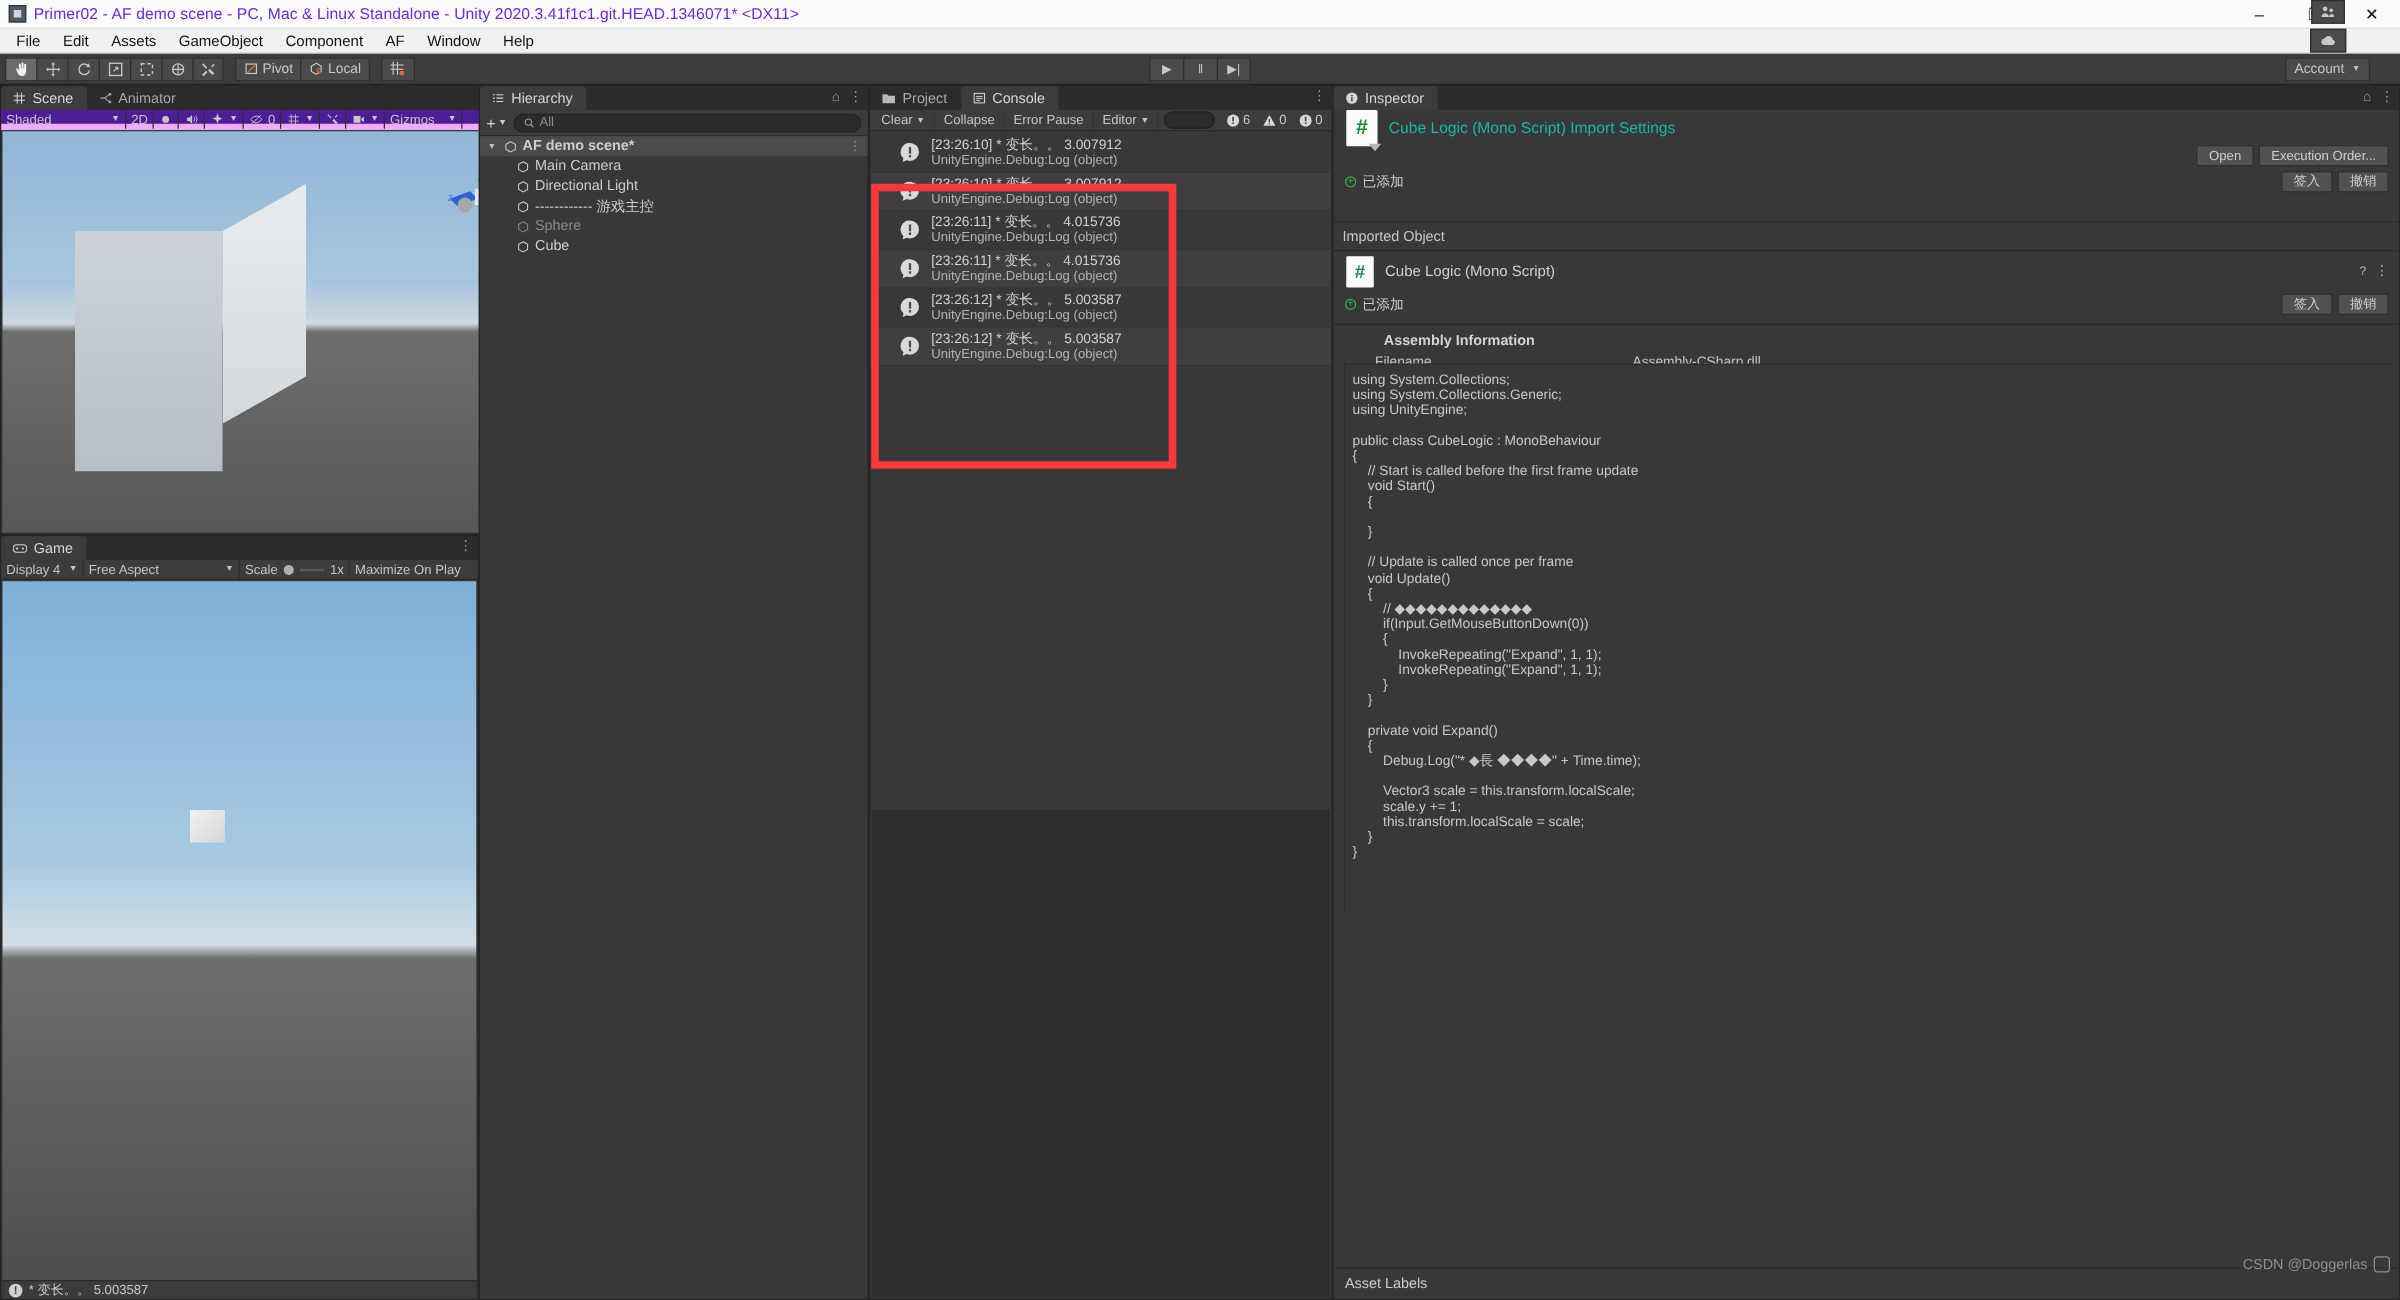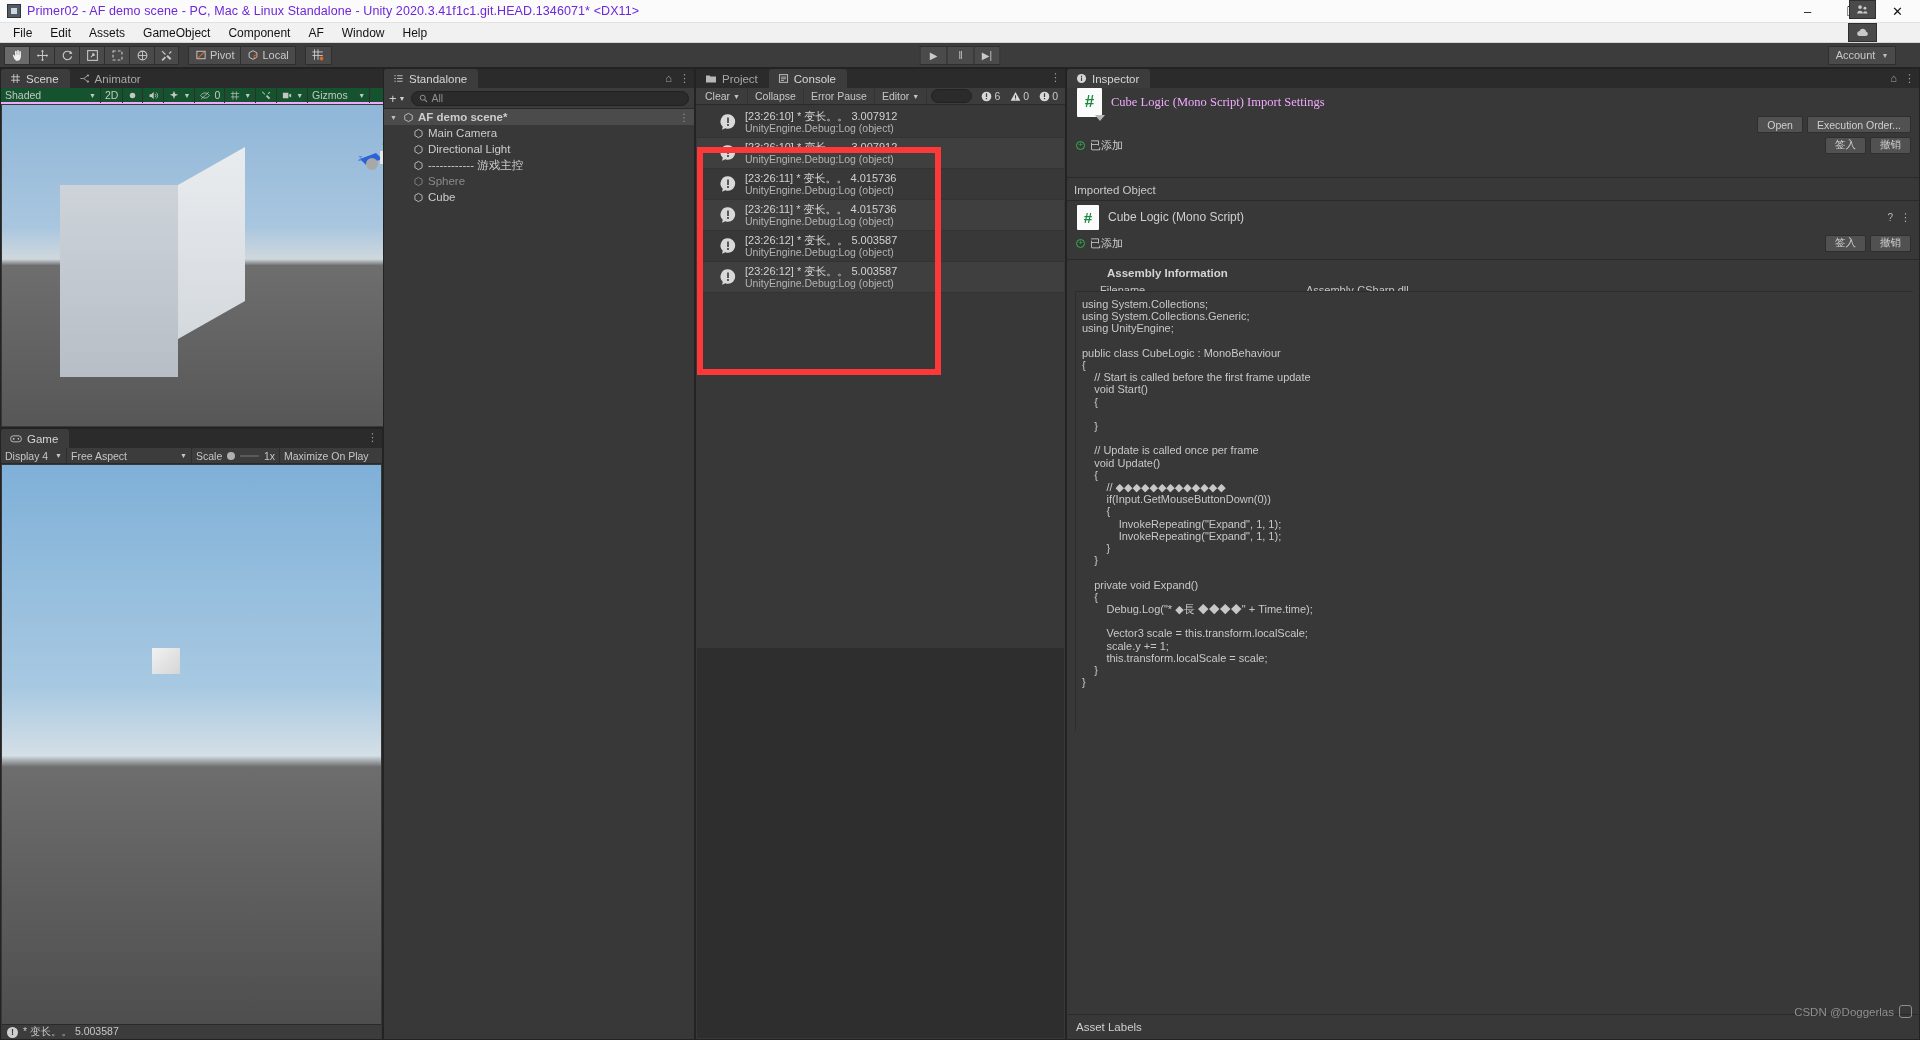--- a/index.html
+++ b/index.html
@@ -59,21 +59,21 @@
   .panel{position:absolute;background:#383838;border:1px solid #232323;}
   .tabstrip{height:19px;background:#2b2b2b;display:flex;align-items:flex-end;position:relative;}
   .ptab{height:19px;display:flex;align-items:center;gap:5px;padding:0 11px 0 9px;font-size:11.5px;
     color:#a8a8a8;background:#2b2b2b;}
   .ptab.active{background:#3c3c3c;color:#d6d6d6;border-top-left-radius:3px;border-top-right-radius:3px;}
   .tabstrip .tabtools{position:absolute;right:4px;top:3px;display:flex;gap:7px;align-items:center;color:#a0a0a0;}
   .kebab{font-size:11px;letter-spacing:0;line-height:10px;}
 
   
   #scene-panel{left:0;top:0;width:440px;height:360px;}
-  .scene-toolbar{height:16px;background:#14532d;display:flex;align-items:center;border-bottom:2px solid #f0abfc;}
+  .scene-toolbar{height:16px;background:#4c1d95;display:flex;border-bottom:5px solid #f0abfc;}
   .sc-cell{height:15px;display:flex;align-items:center;gap:3px;padding:0 4px;color:#c6c6c6;font-size:10.5px;
     border-right:1px solid #2f2f2f;}
   .sc-cell .caret{font-size:7px;}
   .scene-view{position:absolute;left:1px;top:36px;right:1px;bottom:1px;overflow:hidden;
     background:linear-gradient(#8fb6d8 0%, #a9c6df 38%, #cfd8dd 48%, #6e6e6e 50%, #575757 100%);}
   .cube-big{position:absolute;left:58px;top:42px;width:185px;height:230px;}
   .cube-big .face-f{position:absolute;left:0;top:38px;width:118px;height:192px;
     background:linear-gradient(180deg,#cdd3d9,#b7bec6);}
   .cube-big .face-r{position:absolute;left:118px;top:0;width:67px;height:192px;
     background:linear-gradient(180deg,#e9ecef,#d4d9de);
@@ -131,21 +131,21 @@
     pointer-events:none;z-index:20;}
 
   
   #insp-panel{left:1066px;top:0;width:854px;height:972px;}
   .insp-title{height:28px;display:flex;align-items:center;gap:9px;padding-left:10px;}
   .cs-icon{width:25px;height:29px;background:#fbfbfb;position:relative;flex:0 0 auto;border-radius:1px;}
   .cs-icon:before{content:"#";position:absolute;left:0;top:0;width:100%;height:100%;
     display:flex;align-items:center;justify-content:center;color:#1a8a3c;font-weight:bold;font-size:17px;}
   .cs-icon:after{content:"";position:absolute;right:-3px;bottom:-4px;width:0;height:0;
     border-left:5px solid transparent;border-right:5px solid transparent;border-top:6px solid #b8b8b8;}
-  .insp-h1{font-size:12.5px;color:#f0abfc;font-family:Liberation Serif, serif;}
+  .insp-h1{font-size:12.5px;color:#14b8a6;}
   .insp-actions{height:19px;display:flex;justify-content:flex-end;gap:4px;padding-right:8px;}
   .ibtn{height:17px;background:#515151;border:1px solid #2f2f2f;border-radius:2px;
     display:flex;align-items:center;padding:0 9px;color:#cfcfcf;font-size:10.5px;}
   .added-row{height:20px;display:flex;align-items:center;gap:5px;padding-left:9px;font-size:11px;color:#cfcfcf;}
   .plusdot{width:9px;height:9px;border-radius:50%;border:1px solid #33b34a;color:#33b34a;
     font-size:8px;display:flex;align-items:center;justify-content:center;line-height:1;}
   .sect-label{font-size:11.5px;color:#c9c9c9;padding:6px 0 4px 7px;}
   .imported-row{height:32px;display:flex;align-items:center;gap:9px;padding-left:10px;position:relative;}
   .io-icon{width:22px;height:25px;background:#fbfbfb;position:relative;flex:0 0 auto;border-radius:1px;}
   .io-icon:before{content:"#";position:absolute;inset:0;display:flex;align-items:center;justify-content:center;
@@ -430,21 +430,21 @@
         <span class="txt">* 变长。。 5.003587</span>
       </div>
     </div>
 
     <div class="panel" id="hier-panel">
       <div class="tabstrip">
         <div class="ptab active">
           <svg width="11" height="11" viewBox="0 0 16 16">
               <path stroke="#d6d6d6" stroke-width="1.2" fill="none" d="M2 4h2M2 8h2M2 12h2M6 4h8M6 8h8M6 12h8"></path>
             </svg>
-          <span>Standalone</span>
+          <span>Hierarchy</span>
         </div>
         <div class="tabtools">
           <span style="font-size:11px">⌂</span>
           <span class="kebab">⋮</span>
         </div>
       </div>
       <div class="hier-toolbar">
         <div class="plusbtn">
           <span>+</span>
           <span class="caret">▼</span>

